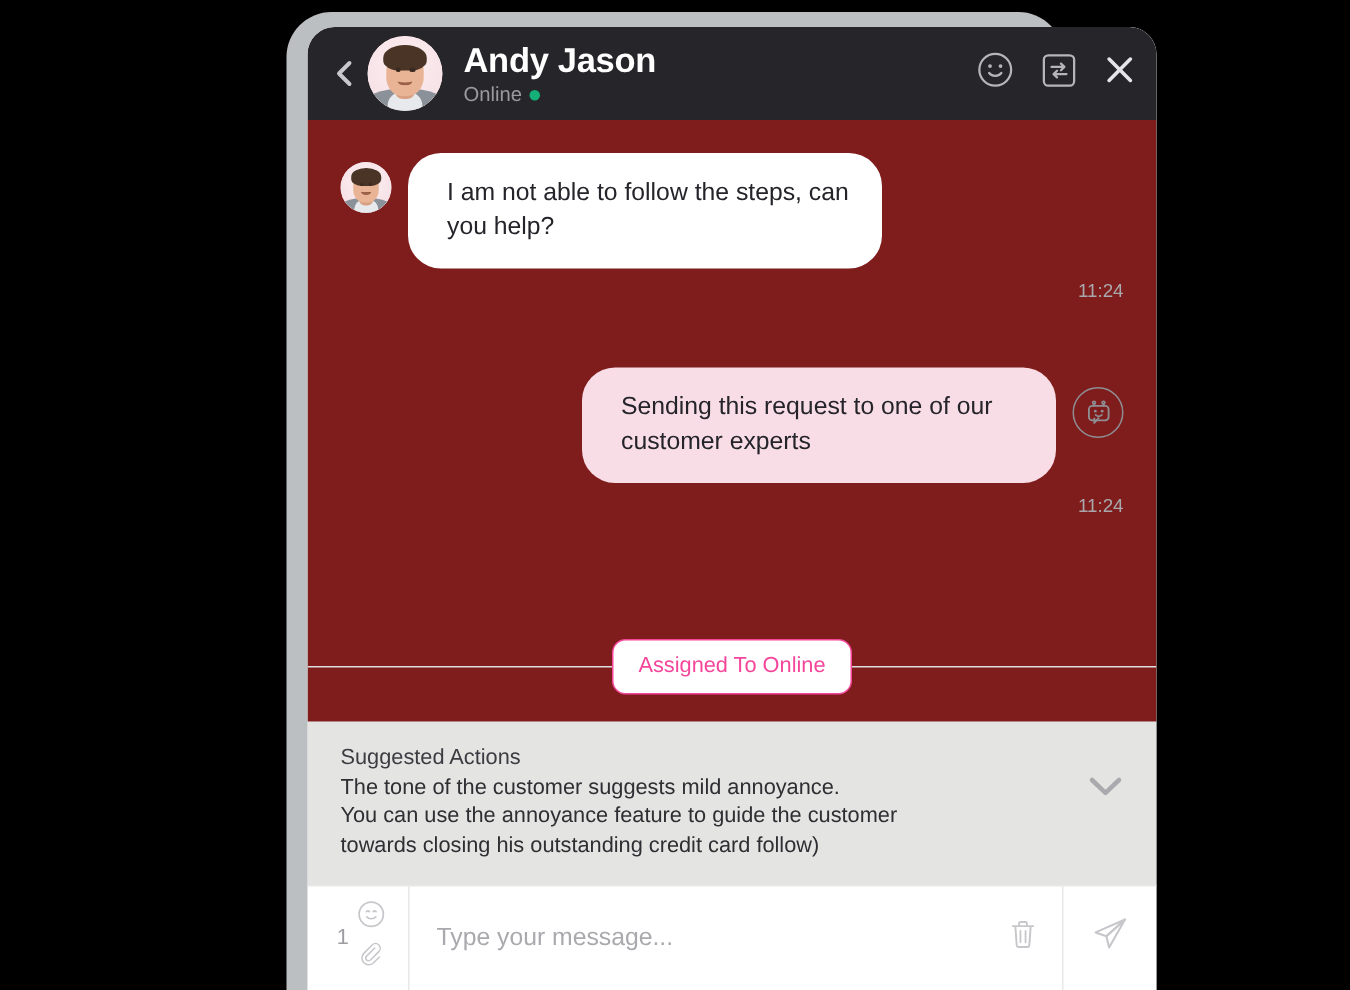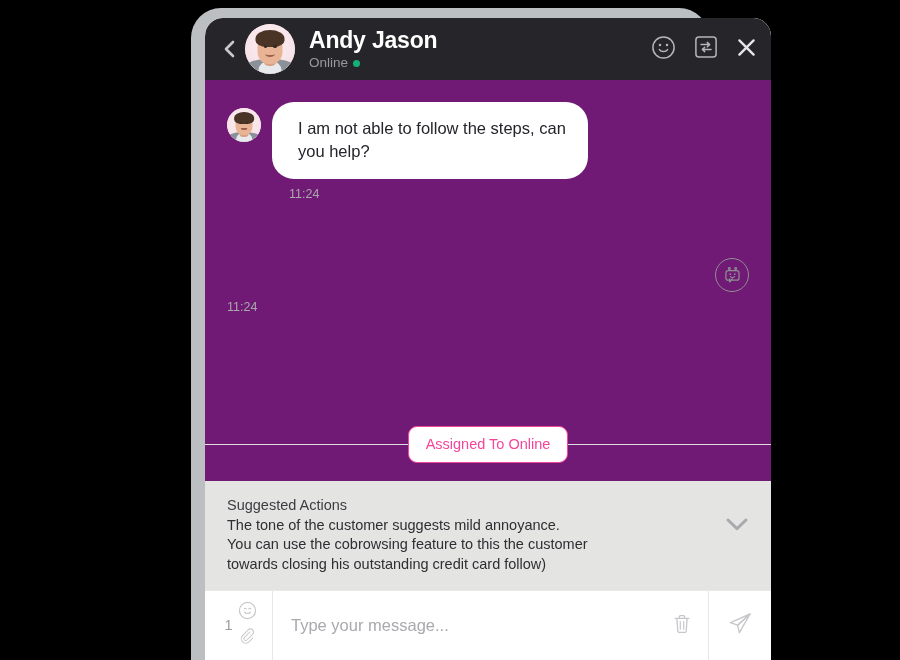--- a/index.html
+++ b/index.html
@@ -153,21 +153,21 @@
     display: flex;
     align-items: center;
     gap: 18px;
     flex: 0 0 auto;
   }
   .hdr-icon { cursor: pointer; display: flex; align-items: center; justify-content: center; }
 
   
   .messages {
     flex: 1 1 auto;
-    background: #701a75;
+    background: #7f1d1d;
     padding: 22px 22px 0 22px;
     position: relative;
     overflow: hidden;
   }
 
   .msg-row { display: flex; align-items: flex-start; gap: 11px; }
   .msg-row.inbound { justify-content: flex-start; }
   .msg-row.outbound { justify-content: flex-end; }
 
   .msg-avatar {
@@ -193,20 +193,21 @@
   }
   .bubble.pink {
     background: #f9dde6;
     border-radius: 22px;
   }
 
   .timestamp {
     font-size: 12.5px;
     color: #a8a8ac;
     margin-top: 8px;
+    text-align: right;
   }
   .ts-in { margin-left: 62px; }
   .ts-out { margin-left: 0; }
 
   .bot-avatar {
     width: 34px; height: 34px;
     border-radius: 50%;
     border: 1.6px solid #8e8e93;
     flex: 0 0 auto;
     margin-top: 13px;
@@ -433,20 +434,21 @@
         </div>
       </div>
       <div class="bubble white">I am not able to follow the steps, can you help?</div>
     </div>
     <div class="timestamp ts-in">11:24</div>
 
     <div class="spacer-block"></div>
     <div class="spacer-block"></div>
 
     <div class="msg-row outbound">
+      <div class="bubble pink">Sending this request to one of our customer experts</div>
       <div class="bot-avatar">
         <svg width="21" height="21" viewBox="0 0 24 24" fill="none">
           <path d="M8.4 4.6 V6.2 M15.6 4.6 V6.2" stroke="#8e8e93" stroke-width="1.4" stroke-linecap="round"></path>
           <circle cx="8.4" cy="3.9" r="1.1" stroke="#8e8e93" stroke-width="1.2"></circle>
           <circle cx="15.6" cy="3.9" r="1.1" stroke="#8e8e93" stroke-width="1.2"></circle>
           <rect x="4.5" y="6.4" width="15" height="11" rx="2.6" stroke="#8e8e93" stroke-width="1.4"></rect>
           <path d="M8.6 15.4 L8.6 19.4 L12.2 15.4" fill="none" stroke="#8e8e93" stroke-width="1.4" stroke-linejoin="round"></path>
           <circle cx="9.4" cy="10.4" r="1.05" fill="#8e8e93"></circle>
           <circle cx="14.6" cy="10.4" r="1.05" fill="#8e8e93"></circle>
           <path d="M9.6 13.2 C11 14.5 13 14.5 14.4 13.2" stroke="#8e8e93" stroke-width="1.3" stroke-linecap="round" fill="none"></path>
@@ -459,21 +461,21 @@
       <div class="divider-line"></div>
       <div class="assign-badge">Assigned To Online</div>
     </div>
 
   </div>
 
   <div class="suggested">
     <div class="sugg-body">
       <div class="sugg-title">Suggested Actions</div>
       <div class="sugg-line">The tone of the customer suggests mild annoyance.</div>
-      <div class="sugg-line">You can use the cobrowsing feature to this the customer</div>
+      <div class="sugg-line">You can use the annoyance feature to guide the customer</div>
       <div class="sugg-line">towards closing his outstanding credit card follow)</div>
     </div>
     <div class="sugg-chevron">
       <span>
         <svg width="24" height="15" viewBox="0 0 24 15" fill="none">
           <path d="M3 3 L12 11.6 L21 3" stroke="#aaaaae" stroke-width="3" stroke-linecap="round" stroke-linejoin="round"></path>
         </svg>
       </span>
     </div>
   </div>

